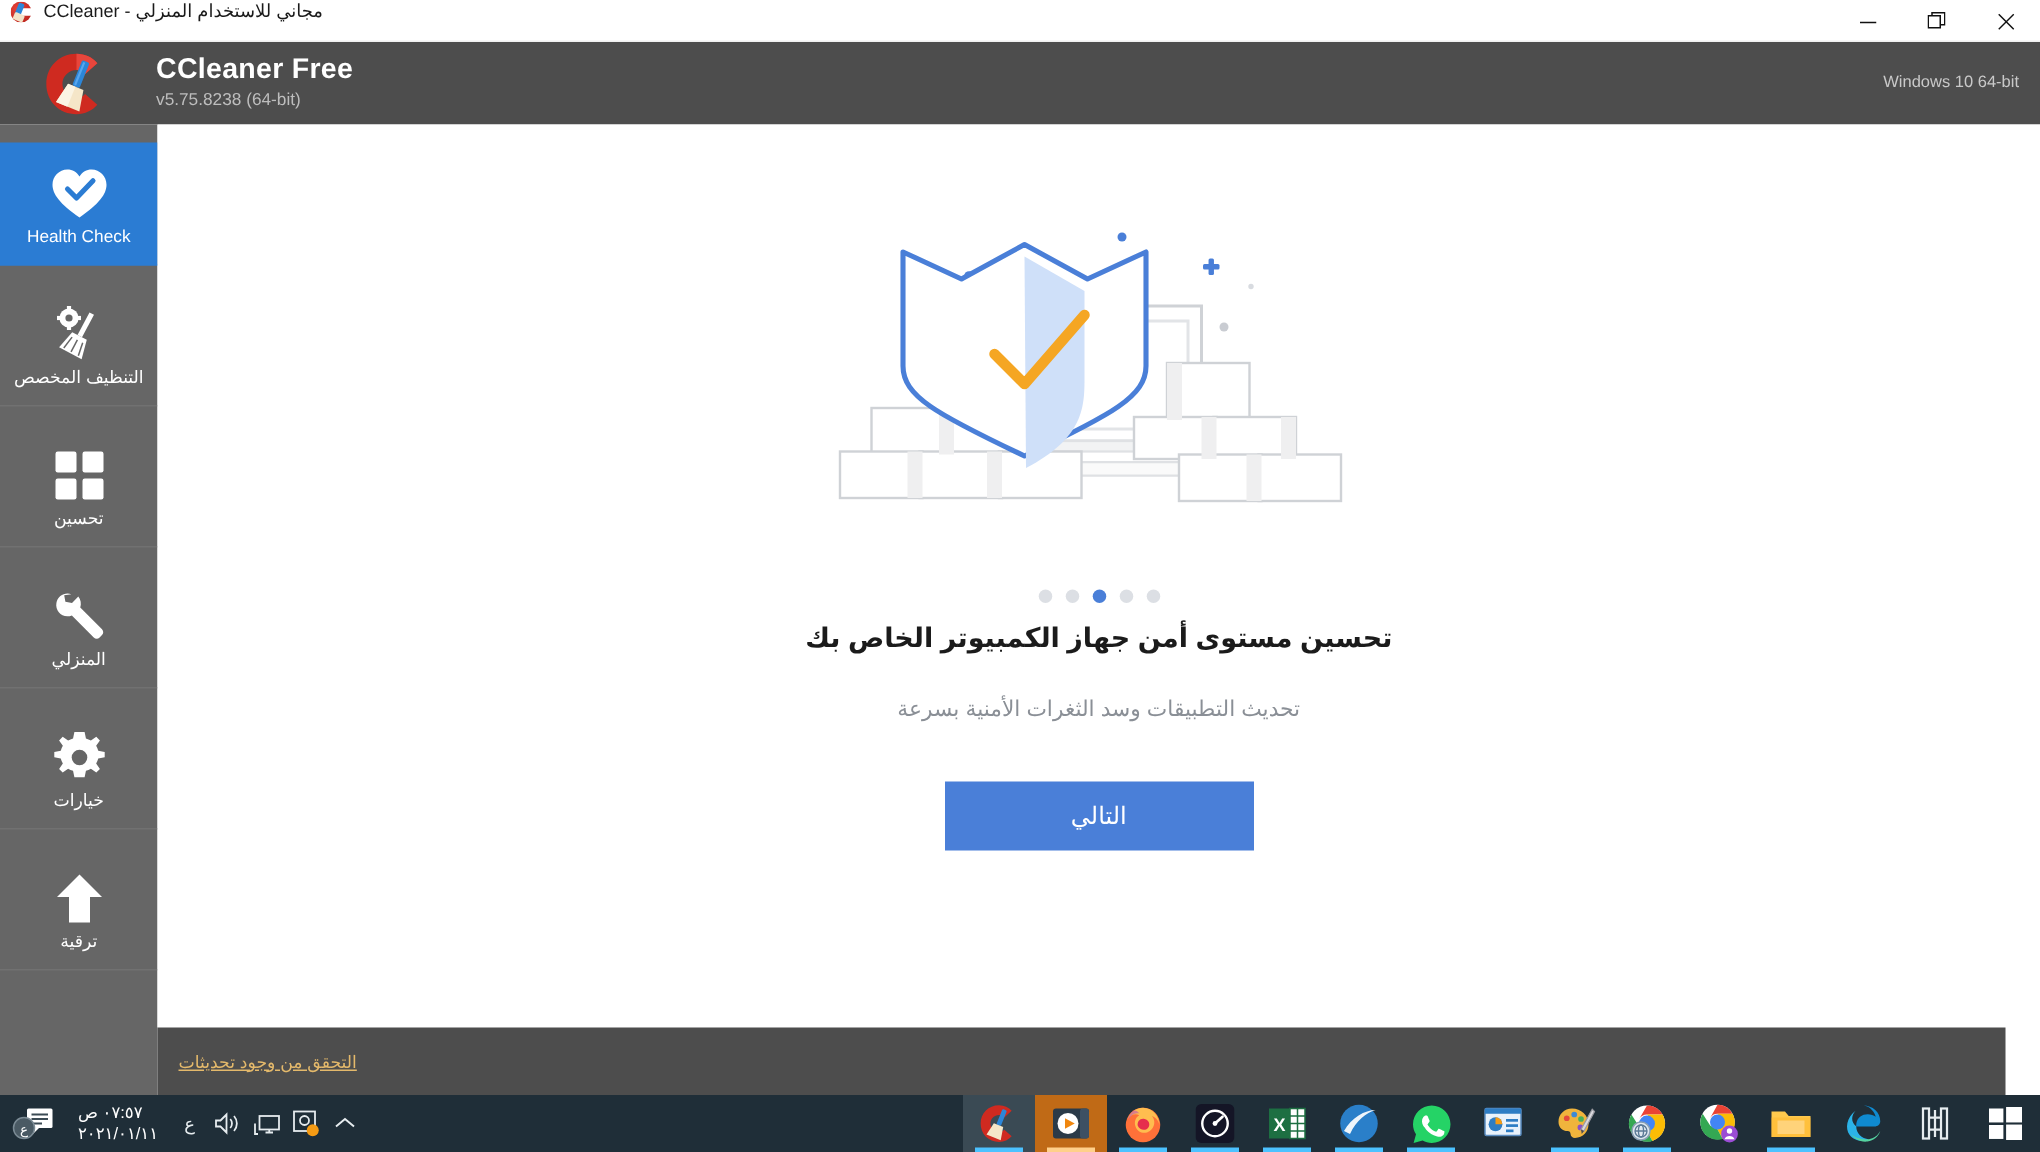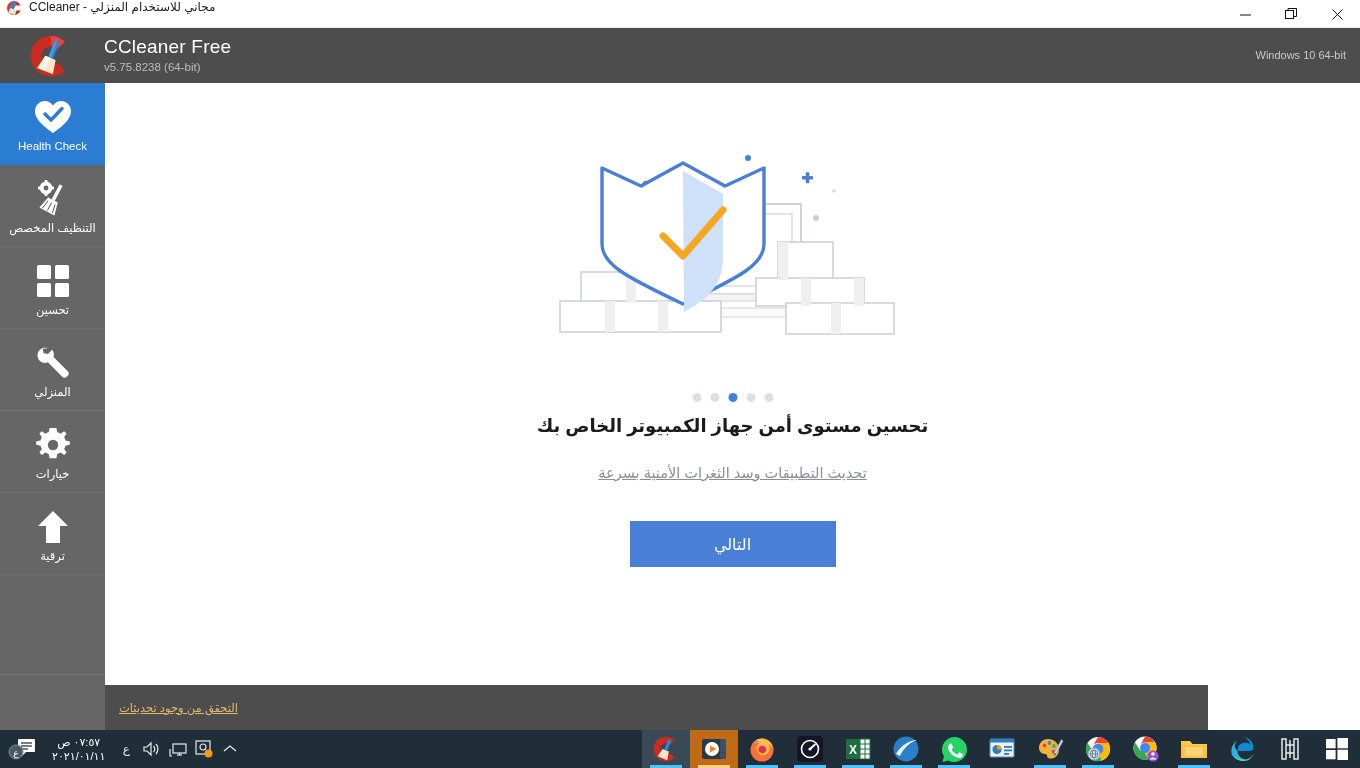--- a/index.html
+++ b/index.html
@@ -38,34 +38,34 @@
   }
 
   
   .appheader {
     position: absolute; top: 28px; left: 0; width: 1360px; height: 55px;
     background: #4d4d4d; display: flex; align-items: center;
   }
   .logo-wrap { width: 70px; display:flex; align-items:center; justify-content:center; margin-left: 16px; }
   .cc-logo { width: 46px; height: 46px; position: relative; }
   .brand { margin-left: 18px; }
-  .brand-name { color: #fff; font-size: 19px; font-weight: normal; letter-spacing: .2px; line-height: 22px; }
+  .brand-name { color: #fff; font-size: 19px; font-weight: bold; letter-spacing: .2px; line-height: 22px; }
   .brand-ver { color: #bdbdbd; font-size: 11.5px; line-height: 16px; margin-top: 1px; }
   .sysinfo { margin-left: auto; margin-right: 14px; text-align: left; }
   .sysinfo div { color: #c9c9c9; font-size: 11px; line-height: 15px; }
 
   
   .sidebar {
     position: absolute; top: 83px; left: 0; width: 105px; height: 685px;
     background: #666666;
   }
   .side-item {
     height: 82px; display: flex; flex-direction: column;
     align-items: center; justify-content: center;
-    border-bottom: 1px solid #717171; color: #ffffff; position: relative;
+    border-bottom: 1px solid #717171; color: #ffffff; position: relative; margin-top: 12px;
   }
   .side-item.active { background: #2b7cd3; border-bottom-color: #2b7cd3; }
   .side-ico { height: 40px; display: flex; align-items: flex-end; justify-content: center; }
   .side-label { font-size: 11.5px; margin-top: 5px; line-height: 14px; text-align: center; }
   .side-filler { height: 100px; border-bottom: 1px solid #717171; }
 
   
   .main {
     position: absolute; top: 83px; left: 105px; width: 1255px; height: 602px;
     background: #ffffff;
@@ -76,46 +76,46 @@
     display: flex; gap: 9px;
   }
   .dot { width: 9px; height: 9px; border-radius: 50%; background: #dcdfe4; }
   .dot.on { background: #4a7fd8; }
   .headline {
     position: absolute; top: 332px; left: 0; width: 1255px; text-align: center;
     font-size: 18px; font-weight: bold; color: #1b1b1b; direction: rtl;
   }
   .subhead {
     position: absolute; top: 382px; left: 0; width: 1255px; text-align: center;
-    font-size: 14.5px; color: #8a8f96; direction: rtl; text-decoration: underline;
+    font-size: 14.5px; color: #8a8f96; direction: rtl;
   }
   .cta {
     position: absolute; top: 438px; left: 50%; transform: translateX(-50%);
     width: 206px; height: 46px; background: #4a7fd8; border: none; color: #fff;
     font-size: 16px; font-family: inherit; cursor: pointer; direction: rtl;
   }
 
   
   .footer {
-    position: absolute; top: 685px; left: 105px; width: 1103px; height: 45px;
+    position: absolute; top: 685px; left: 105px; width: 1232px; height: 45px;
     background: #4d4d4d; display: flex; align-items: center; justify-content: flex-start;
   }
   .update-link {
     color: #e4b96b; font-size: 11.5px; text-decoration: underline; cursor: pointer;
     margin-left: 14px; direction: rtl;
   }
 
   
   .taskbar {
     position: absolute; top: 730px; left: 0; width: 1360px; height: 38px;
     background: #1f2e38; display: flex; align-items: center;
   }
   .tray-left { display: flex; align-items: center; height: 38px; }
   .tray-ico { width: 26px; height: 38px; display: flex; align-items: center; justify-content: center; color: #e6ecef; }
-  .clock { color: #ffffff; font-size: 11px; line-height: 14px; text-align: center; padding: 0 8px; }
+  .clock { color: #ffffff; font-size: 11px; line-height: 14px; text-align: left; padding: 0 8px; }
   .tb-apps { margin-left: auto; margin-right: 0; display: flex; align-items: center; height: 38px; }
   .tb-app {
     width: 48px; height: 38px; display: flex; align-items: center; justify-content: center;
     position: relative;
   }
   .tb-app.active { background: #3a4a54; }
   .tb-app.active-orange { background: #c06a16; }
   .tb-app .ul { position: absolute; bottom: 0; left: 8px; width: 32px; height: 3px; background: #4cc2ff; }
   .start-btn { width: 46px; height: 38px; display:flex; align-items:center; justify-content:center; }
   svg { display: block; }

